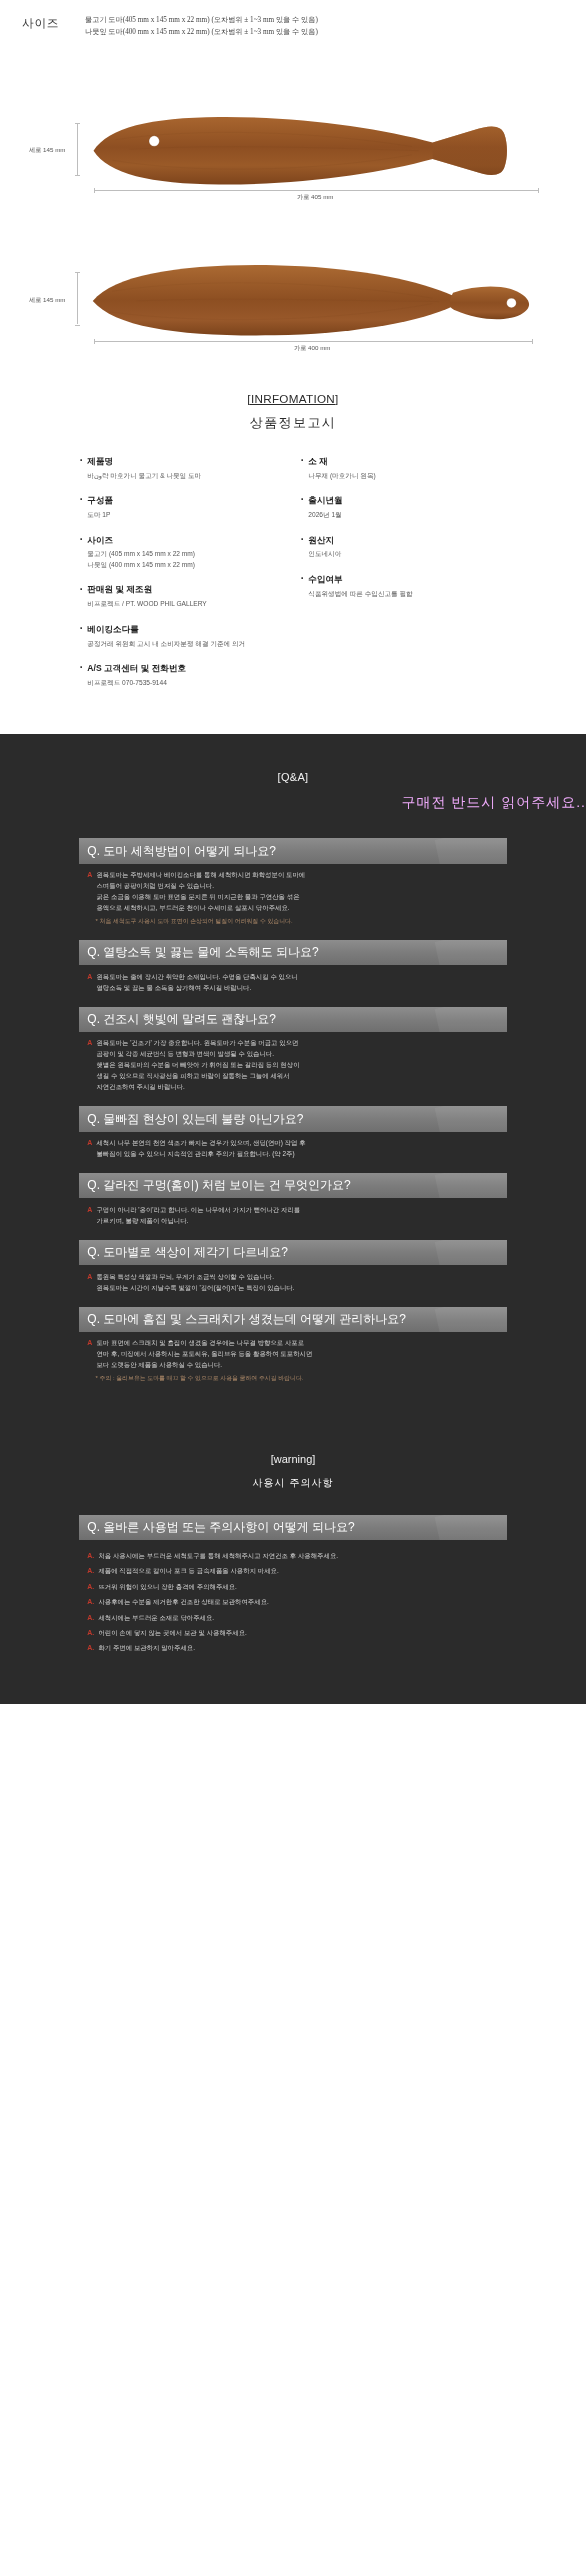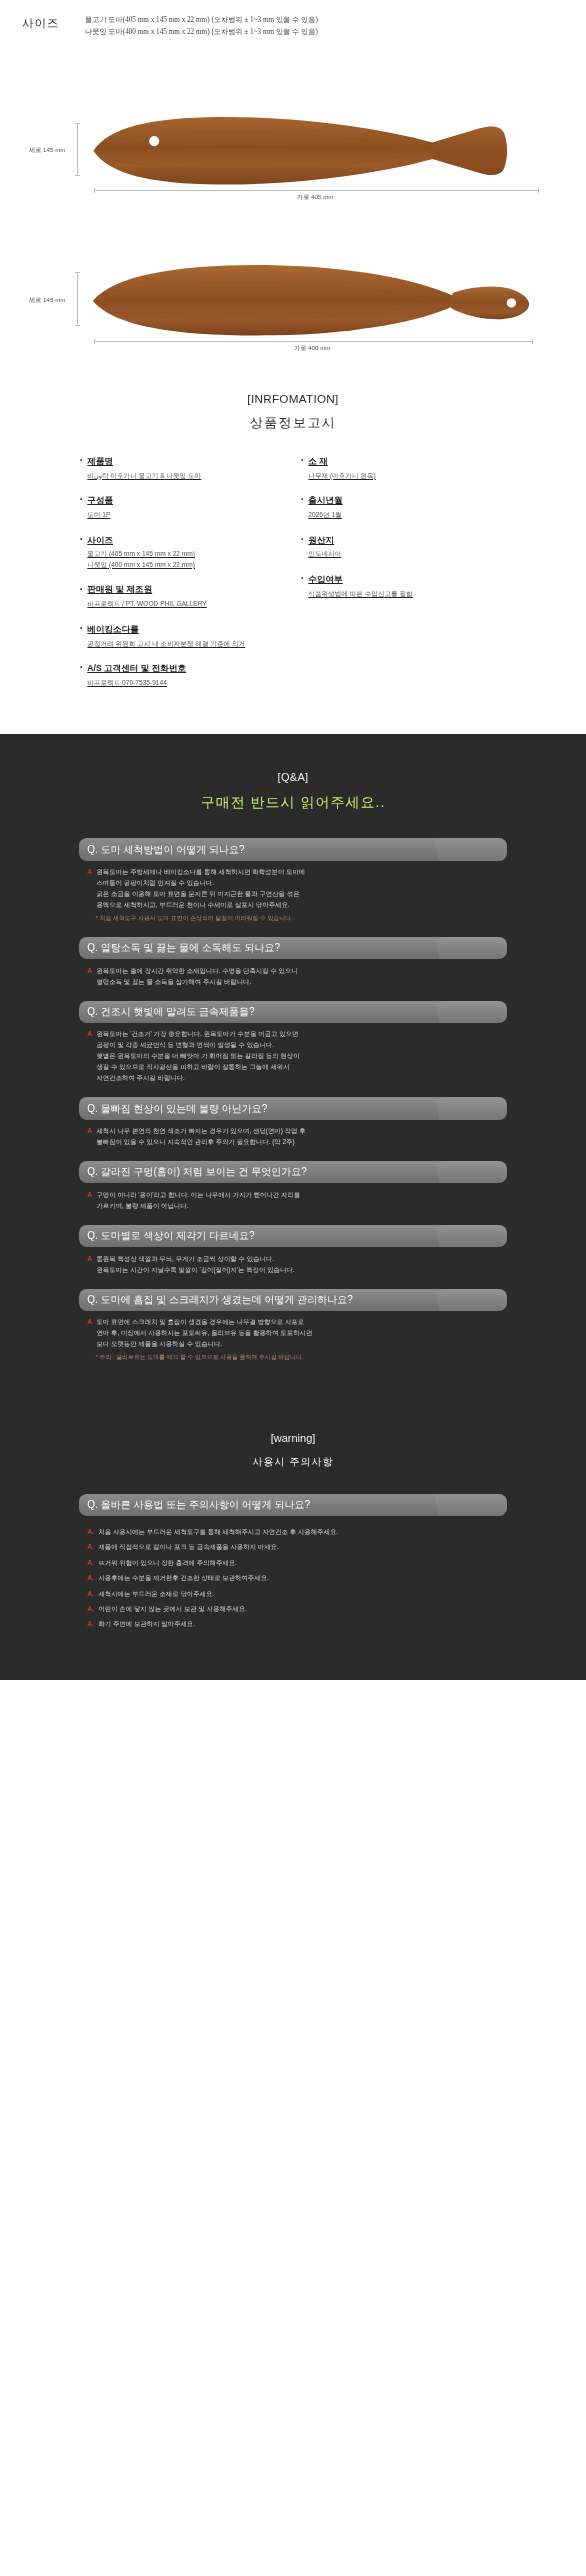--- a/index.html
+++ b/index.html
@@ -95,36 +95,37 @@
     width: 586px;
     background: #ffffff;
     padding: 41px 0 32px 0;
   }
   .info-title-en {
     text-align: center;
     font-size: 11.7px;
     letter-spacing: 0.3px;
     color: #2a2a2a;
     margin-bottom: 9.7px;
+    text-decoration: underline;
   }
   .info-title-ko {
     text-align: center;
     font-size: 13px;
     color: #2a2a2a;
     letter-spacing: 1.4px;
     margin-bottom: 23.4px;
   }
   .info-grid {
     width: 428px;
     margin: 0 auto;
     display: flex;
     justify-content: space-between;
   }
   .info-col { width: 207px; }
-  .info-item { margin-bottom: 14px; text-decoration: underline; }
+  .info-item { margin-bottom: 14px; }
   .info-label {
     font-size: 8.6px;
     font-weight: bold;
     color: #222;
     position: relative;
     padding-left: 8.3px;
     margin-bottom: 2.8px;
   }
   .info-label::before {
     content: "·";
@@ -149,39 +150,38 @@
     padding: 37px 0 28px 0;
   }
   .qa-title-en {
     text-align: center;
     font-size: 11px;
     color: #f2f2f2;
     letter-spacing: 0.3px;
     margin-bottom: 11px;
   }
   .qa-title-ko {
-    text-align: center;
+    text-align: right;
     font-size: 14px;
-    color: #bef264;
+    color: #f0abfc;
     letter-spacing: 1px;
     margin-bottom: 26px;
   }
   .qa-list { width: 428px; margin: 0 auto; }
   .qa-block { margin-bottom: 14px; }
   .qa-q {
     background: linear-gradient(180deg, #8d8d8d 0%, #7c7c7c 50%, #6f6f6f 100%);
     color: #ffffff;
-    font-size: 10px;
+    font-size: 12px;
     padding: 4.1px 8.3px;
     display: flex;
     align-items: flex-start;
     gap: 4.8px;
     position: relative;
     overflow: hidden;
-    border-radius: 8px;
   }
   .qa-q::after {
     content: "";
     position: absolute;
     right: -14px; top: -7px;
     width: 83px; height: 41px;
     background: rgba(255,255,255,0.06);
     transform: rotate(-12deg);
   }
   .qa-a {
@@ -444,21 +444,21 @@
         </div>
         <div class="qa-a">
           <span class="mark">A</span>
           <span class="body" style="white-space:pre-line;">원목도마는 줄에 장시간 취약한 소재입니다. 수명을 단축시킬 수 있으니
 열탕소독 및 끓는 물 소독을 삼가해여 주시길 바랍니다.</span>
         </div>
       </div>
 
       <div class="qa-block">
         <div class="qa-q">
-          <span>Q.  건조시 햇빛에 말려도 금속제품을?</span>
+          <span>Q.  건조시 햇빛에 말려도 괜찮나요?</span>
         </div>
         <div class="qa-a">
           <span class="mark">A</span>
           <span class="body" style="white-space:pre-line;">원목도마는 '건조가' 가장 중요합니다. 원목도마가 수분을 머금고 있으면
 곰팡이 및 각종 세균번식 등 변형과 변색이 발생될 수 있습니다.
 햇볕은 원목도마의 수분을 더 빼앗아 가 휘어짐 또는 갈라짐 등의 현상이
 생길 수 있으므로 직사광선을 피하고 바람이 잘통하는 그늘에 세워서
 자연건조하여 주시길 바랍니다.</span>
         </div>
       </div>

